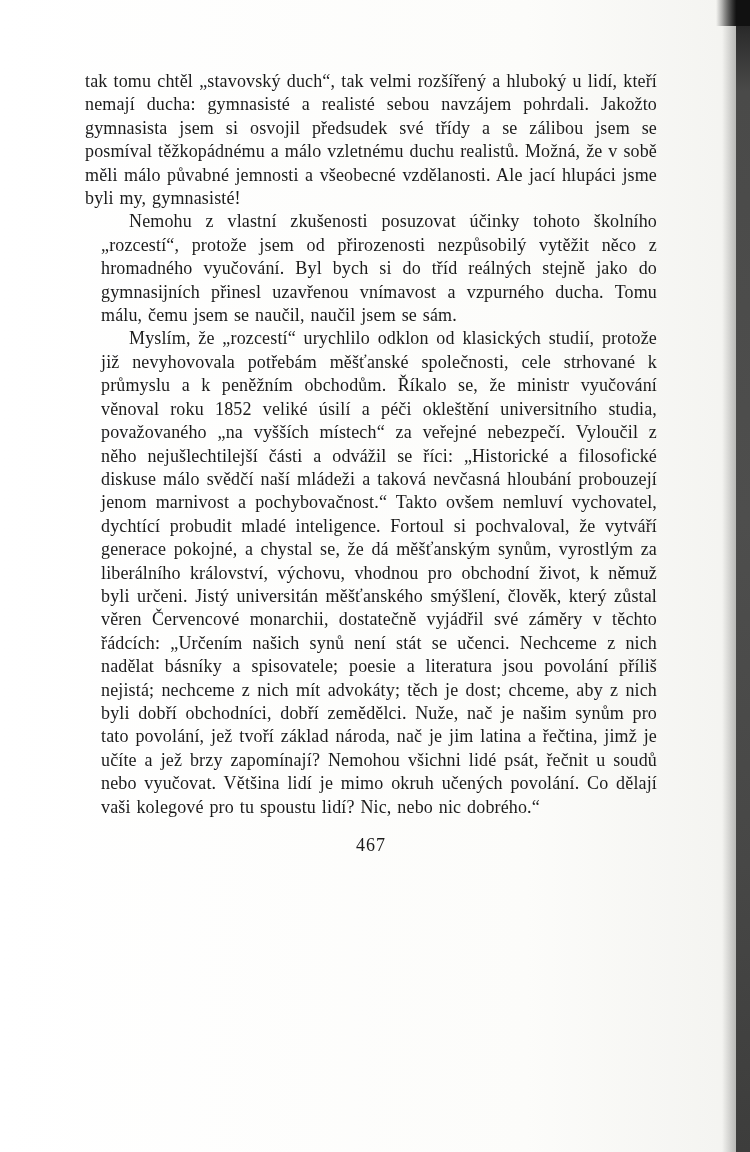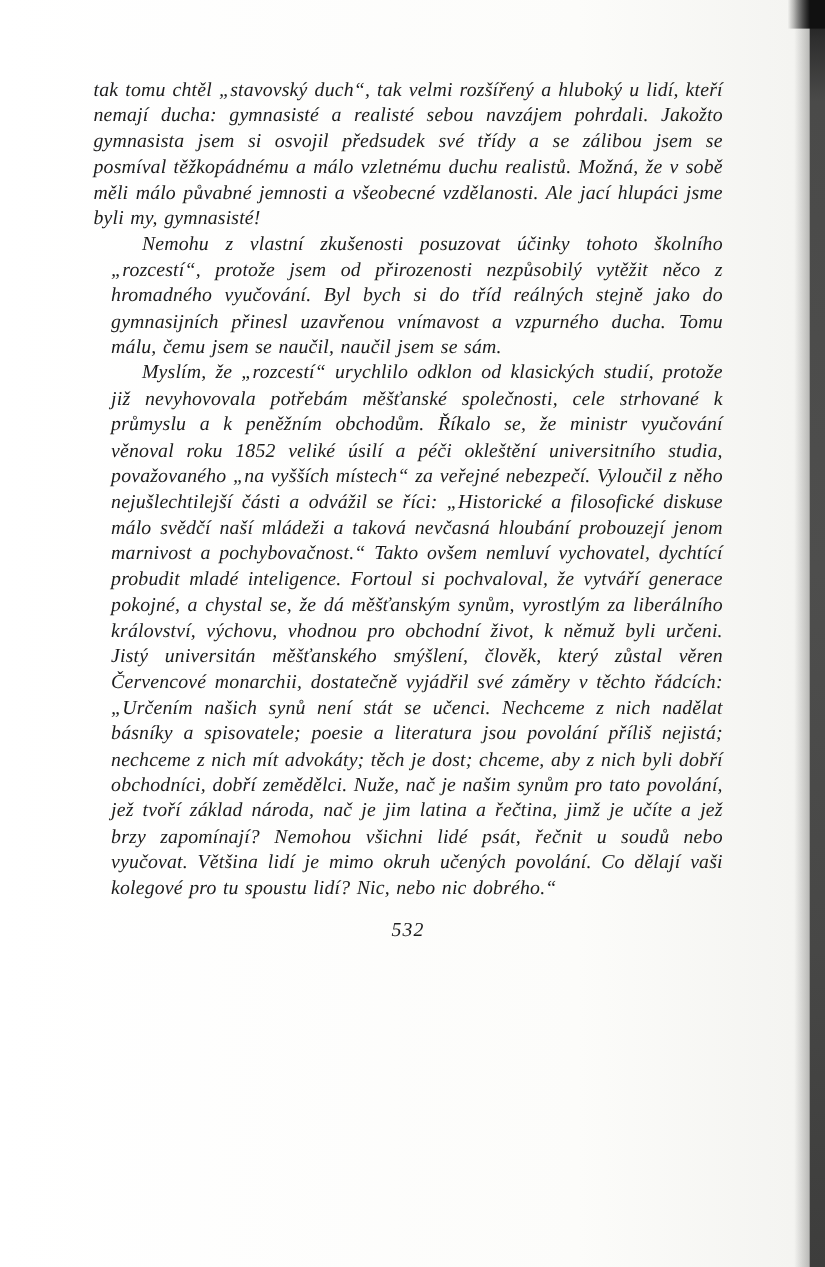--- a/index.html
+++ b/index.html
@@ -8,21 +8,20 @@
       background: #e9e9e7;
     }
     .page {
       position: relative;
       width: 750px;
       height: 1152px;
       background: linear-gradient(to right, #ffffff 0%, #fcfcfa 70%, #f4f4f1 96%, #e8e8e5 100%);
       overflow: hidden;
       font-family: "Liberation Serif", "DejaVu Serif", serif;
       color: #1b1b1b;
-      font-style: italic;
     }
     .text-block {
       position: absolute;
       left: 85px;
       top: 70px;
       width: 572px;
     }
     .para {
       margin: 0;
       font-size: 18px;
@@ -77,20 +76,20 @@
   </style>
 </head>
 <body>
 
 <div class="page">
 
   <div class="text-block">
     <p class="para">tak tomu chtěl „stavovský duch“, tak velmi rozšířený a hluboký u lidí, kteří nemají ducha: gymnasisté a realisté sebou navzájem pohrdali. Jakožto gymnasista jsem si osvojil předsudek své třídy a se zálibou jsem se posmíval těžkopádnému a málo vzletnému duchu realistů. Možná, že v sobě měli málo půvabné jemnosti a všeobecné vzdělanosti. Ale jací hlupáci jsme byli my, gymnasisté!</p>
     <p class="para indent">Nemohu z vlastní zkušenosti posuzovat účinky tohoto školního „rozcestí“, protože jsem od přirozenosti nezpůsobilý vytěžit něco z hromadného vyučování. Byl bych si do tříd reálných stejně jako do gymnasijních přinesl uzavřenou vnímavost a vzpurného ducha. Tomu málu, čemu jsem se naučil, naučil jsem se sám.</p>
     <p class="para indent">Myslím, že „rozcestí“ urychlilo odklon od klasických studií, protože již nevyhovovala potřebám měšťanské společnosti, cele strhované k průmyslu a k peněžním obchodům. Říkalo se, že ministr vyučování věnoval roku 1852 veliké úsilí a péči okleštění universitního studia, považovaného „na vyšších místech“ za veřejné nebezpečí. Vyloučil z něho nejušlechtilejší části a odvážil se říci: „Historické a filosofické diskuse málo svědčí naší mládeži a taková nevčasná hloubání probouzejí jenom marnivost a pochybovačnost.“ Takto ovšem nemluví vychovatel, dychtící probudit mladé inteligence. Fortoul si pochvaloval, že vytváří generace pokojné, a chystal se, že dá měšťanským synům, vyrostlým za liberálního království, výchovu, vhodnou pro obchodní život, k němuž byli určeni. Jistý universitán měšťanského smýšlení, člověk, který zůstal věren Červencové monarchii, dostatečně vyjádřil své záměry v těchto řádcích: „Určením našich synů není stát se učenci. Nechceme z nich nadělat básníky a spisovatele; poesie a literatura jsou povolání příliš nejistá; nechceme z nich mít advokáty; těch je dost; chceme, aby z nich byli dobří obchodníci, dobří zemědělci. Nuže, nač je našim synům pro tato povolání, jež tvoří základ národa, nač je jim latina a řečtina, jimž je učíte a jež brzy zapomínají? Nemohou všichni lidé psát, řečnit u soudů nebo vyučovat. Většina lidí je mimo okruh učených povolání. Co dělají vaši kolegové pro tu spoustu lidí? Nic, nebo nic dobrého.“</p>
-    <div class="page-number">532</div>
+    <div class="page-number">467</div>
   </div>
 
   <div class="scan-fade"></div>
   <div class="scan-edge"></div>
   <div class="scan-corner"></div>
 
 </div>
 
 </body></html>

